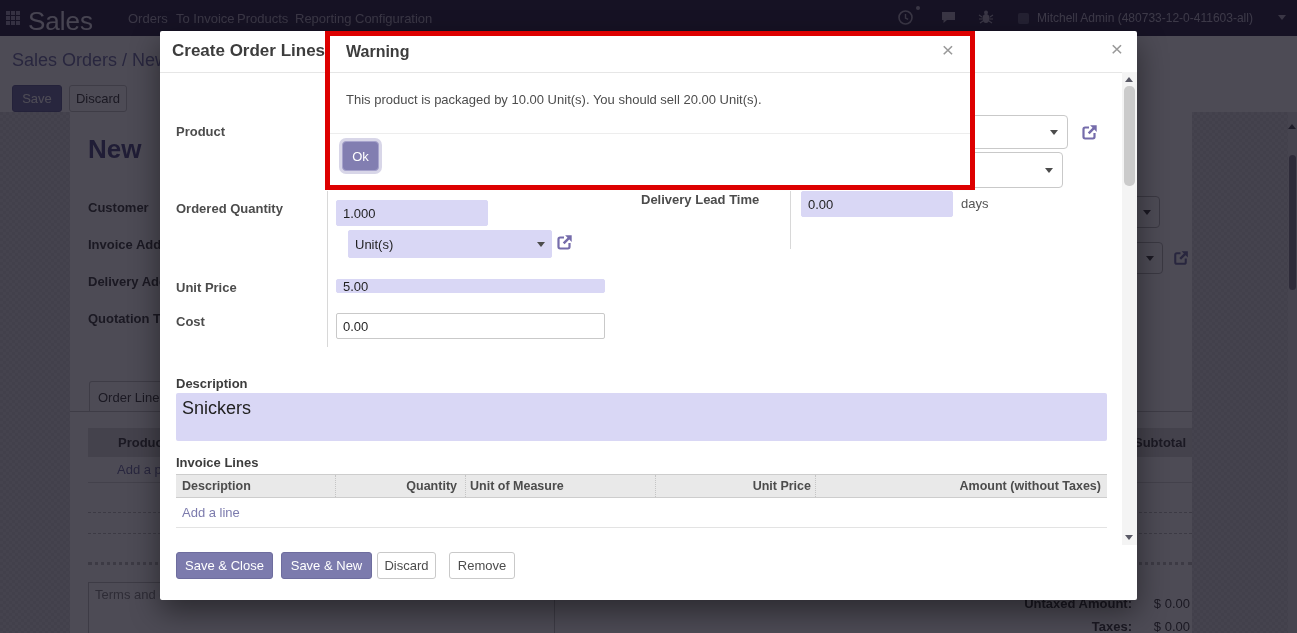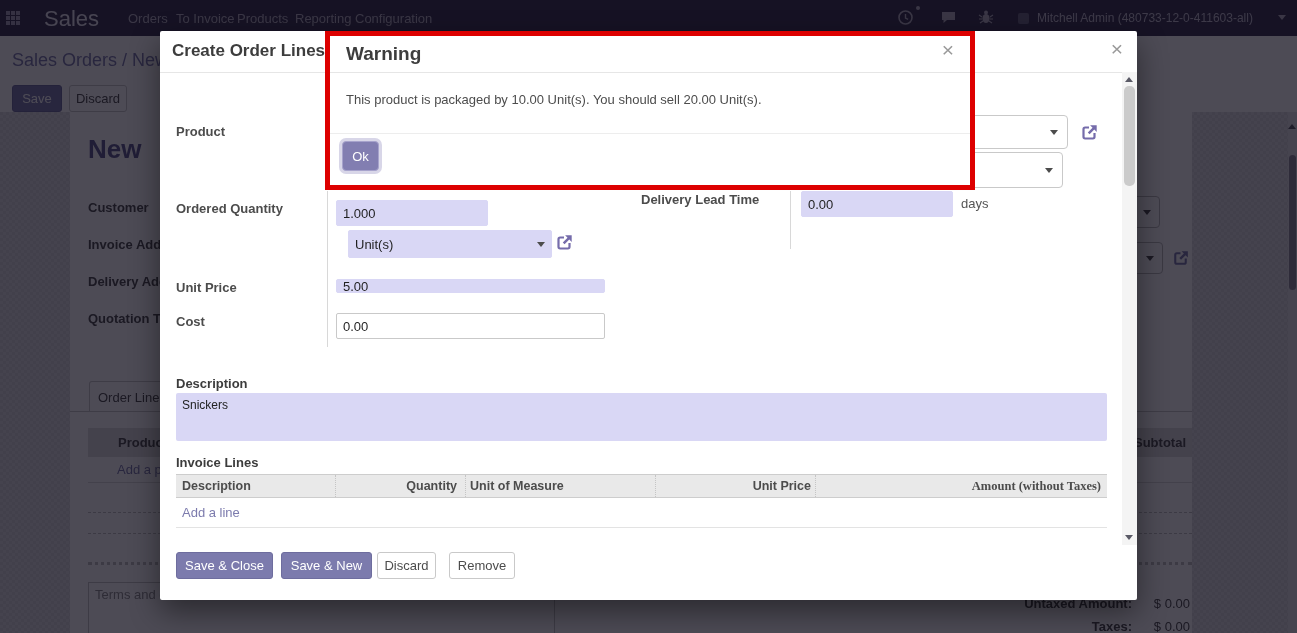--- a/index.html
+++ b/index.html
@@ -4,21 +4,21 @@
 <style>
   html,body{margin:0;padding:0;background:#222;}
   .stage{position:relative;width:1297px;height:633px;overflow:hidden;
          font-family:"Liberation Sans",sans-serif;background:#fff;}
   .abs{position:absolute;}
   .bold{font-weight:bold;}
 
   
   .bg{position:absolute;inset:0;z-index:0;}
   .navbar{position:absolute;left:0;top:0;width:1297px;height:36px;background:#3a3450;}
-  .nav-brand{position:absolute;left:44px;top:6px;font-size:22px;color:#e8e5f0;}
+  .nav-brand{position:absolute;left:28px;top:6px;font-size:26px;color:#e8e5f0;}
   .nav-item{position:absolute;top:11px;font-size:13px;color:#b9b4c4;}
   .nav-user{position:absolute;top:11px;font-size:12px;color:#c4bfd0;}
   .apps-grid{position:absolute;left:6px;top:11px;width:14px;height:14px;
              display:grid;grid-template-columns:repeat(3,4px);grid-template-rows:repeat(3,4px);gap:1px;}
   .apps-grid i{background:#a9a3ba;}
   .navi{position:absolute;top:9px;}
   .control-panel{position:absolute;left:0;top:36px;width:1297px;height:76px;background:#ffffff;border-bottom:1px solid #d5d5d5;}
   .breadcrumb{position:absolute;left:12px;top:14px;font-size:18px;color:#7c7bad;white-space:nowrap;}
   .btn{box-sizing:border-box;font-family:"Liberation Sans",sans-serif;font-size:13px;border-radius:3px;border:1px solid transparent;
        display:flex;align-items:center;justify-content:center;cursor:pointer;white-space:nowrap;}
@@ -59,34 +59,34 @@
   .flabel{position:absolute;font-size:13px;font-weight:bold;color:#4c4c4c;white-space:nowrap;}
   .lav{background:#d9d7f5;border:1px solid #d9d7f5;}
   .fld{position:absolute;box-sizing:border-box;font-family:"Liberation Sans",sans-serif;font-size:13px;color:#1f1f1f;
        padding:3px 6px;border-radius:2px;}
   .whitefld{background:#fff;border:1px solid #c9c9c9;}
   .combo{position:absolute;box-sizing:border-box;background:#fff;border:1px solid #c9c9c9;border-radius:4px;}
   .select{display:flex;align-items:center;justify-content:space-between;cursor:pointer;margin-left:12px;}
   .vline{position:absolute;width:1px;background:#d8d8d8;}
   .seclabel{position:absolute;font-size:13px;font-weight:bold;color:#3c3c3c;}
   .desc-ta{position:absolute;box-sizing:border-box;background:#d9d7f5;border:none;resize:none;
-           font-family:"Liberation Sans",sans-serif;font-size:12px;color:#222;padding:5px 6px;border-radius:2px;}
+           font-family:"Liberation Sans",sans-serif;font-size:18px;color:#222;padding:5px 6px;border-radius:2px;}
   .thead{position:absolute;left:16px;top:443px;width:931px;height:24px;background:#e9e9e9;
          border-top:1px solid #cdcdcd;border-bottom:1px solid #cdcdcd;box-sizing:border-box;
          display:flex;font-size:12.5px;font-weight:bold;color:#4c4c4c;align-items:center;}
   .thead .c{box-sizing:border-box;height:100%;display:flex;align-items:center;border-right:1px dotted #c5c5c5;}
-  .thead .c:last-child{border-right:none;font-family:Liberation Serif, serif;}
+  .thead .c:last-child{border-right:none;}
   .link{color:#7c7bad;font-size:13px;cursor:pointer;}
   .msb-track{position:absolute;left:962px;top:41px;width:15px;height:473px;background:#f4f4f4;}
   .msb-thumb{position:absolute;left:2px;top:14px;width:11px;height:100px;background:#cbcbcb;border-radius:5px;}
 
   
   .warning{position:absolute;left:325px;top:31px;width:650px;height:159px;box-sizing:border-box;
            background:#fff;border:5px solid #dd0000;z-index:20;}
-  .warn-title{position:absolute;left:16px;top:7px;font-size:19px;font-weight:bold;color:#3d3d3d;}
+  .warn-title{position:absolute;left:16px;top:7px;font-size:16px;font-weight:bold;color:#3d3d3d;}
   .warn-hline{position:absolute;left:0;top:36px;width:100%;height:1px;background:#e6e6e6;}
   .warn-msg{position:absolute;left:16px;top:56px;font-size:13px;color:#4c4c4c;}
   .warn-fline{position:absolute;left:0;top:97px;width:100%;height:1px;background:#ededed;}
   .ok-btn{position:absolute;left:12px;top:105px;width:37px;height:30px;background:#827eb1;border:1px solid #a7a3cc;
           border-radius:4px;color:#fff;font-size:13px;display:flex;align-items:center;justify-content:center;
           box-shadow:0 0 0 3px #d8d6e8;cursor:pointer;}
 
   .extlink{display:block;}
 </style>
 </head>

